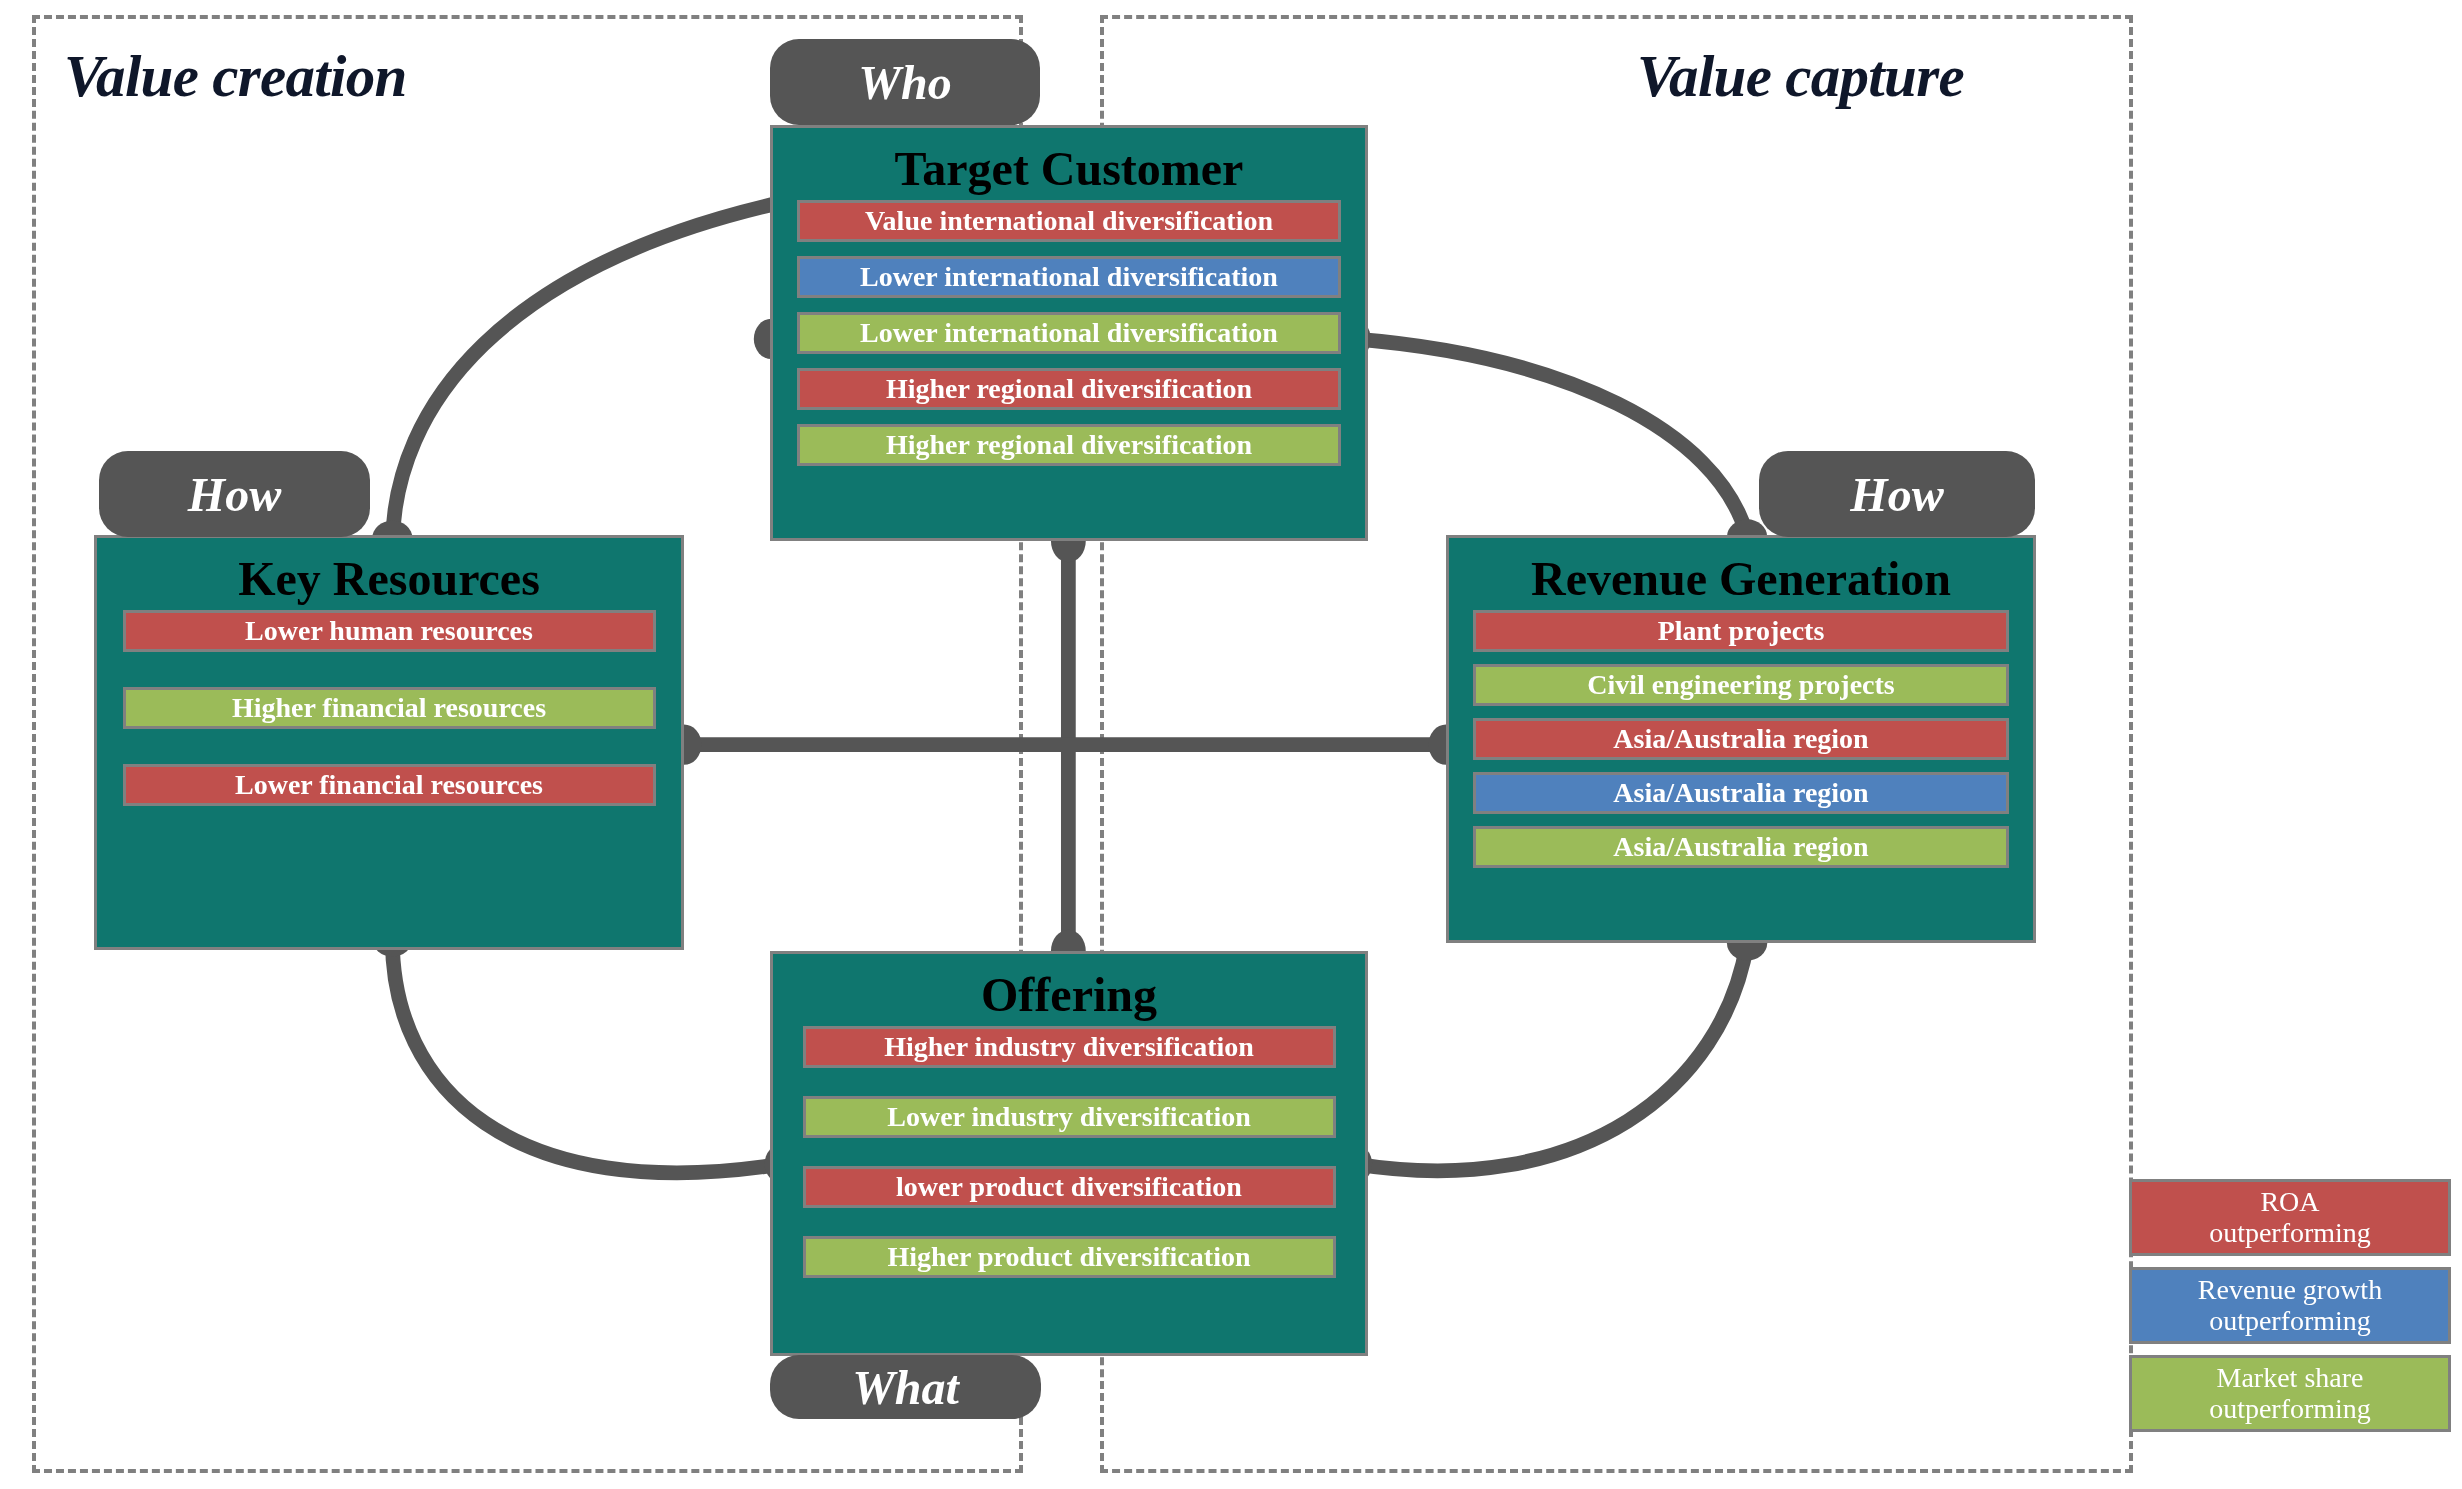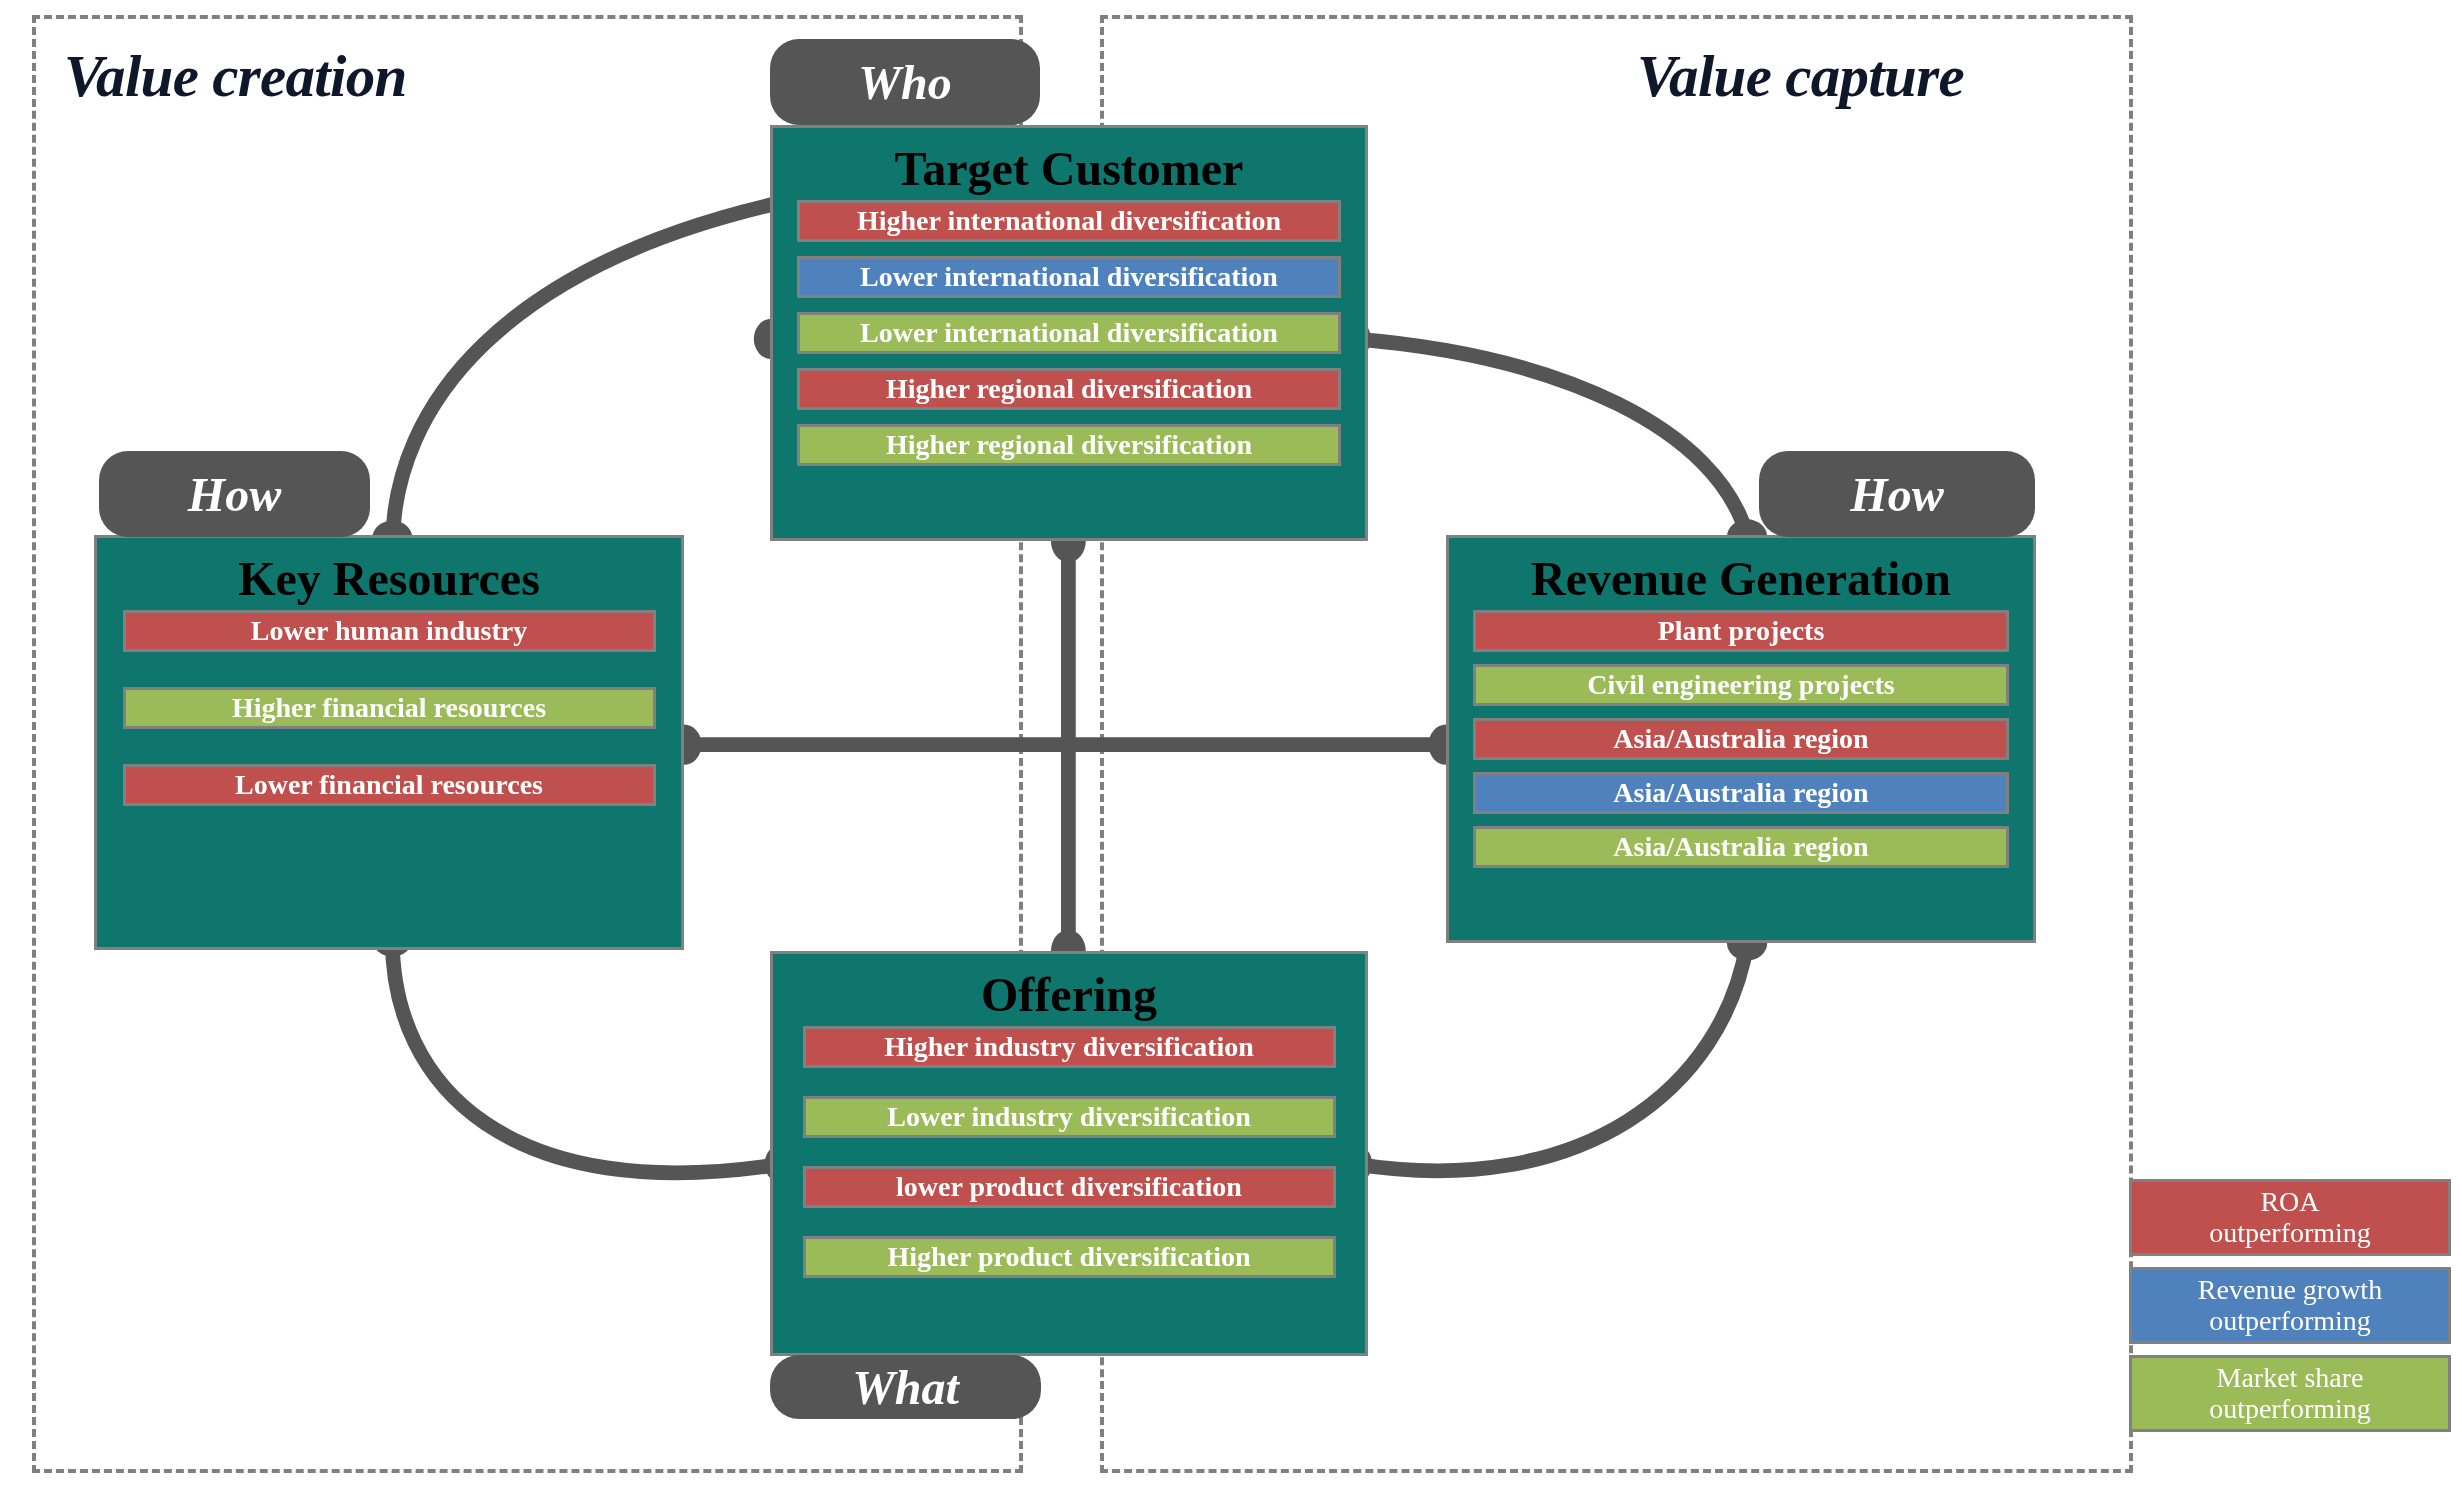--- a/index.html
+++ b/index.html
@@ -107,32 +107,32 @@
   <div class="tab" id="tab-how-right">
     <span>How</span>
   </div>
   <div class="tab" id="tab-what">
     <span>What</span>
   </div>
 
   <div class="box" id="box-target">
     <div class="box-title">Target Customer</div>
     <div class="bars">
-      <div class="bar red">Higher international diversification</div>
+      <div class="bar red">Value international diversification</div>
       <div class="bar blue">Lower international diversification</div>
       <div class="bar green">Lower international diversification</div>
       <div class="bar red">Higher regional diversification</div>
       <div class="bar green">Higher regional diversification</div>
     </div>
   </div>
 
   <div class="box" id="box-keyres">
     <div class="box-title">Key Resources</div>
     <div class="bars">
-      <div class="bar red">Lower human industry</div>
+      <div class="bar red">Lower human resources</div>
       <div class="bar green">Higher financial resources</div>
       <div class="bar red">Lower financial resources</div>
     </div>
   </div>
 
   <div class="box" id="box-revenue">
     <div class="box-title">Revenue Generation</div>
     <div class="bars">
       <div class="bar red">Plant projects</div>
       <div class="bar green">Civil engineering projects</div>

